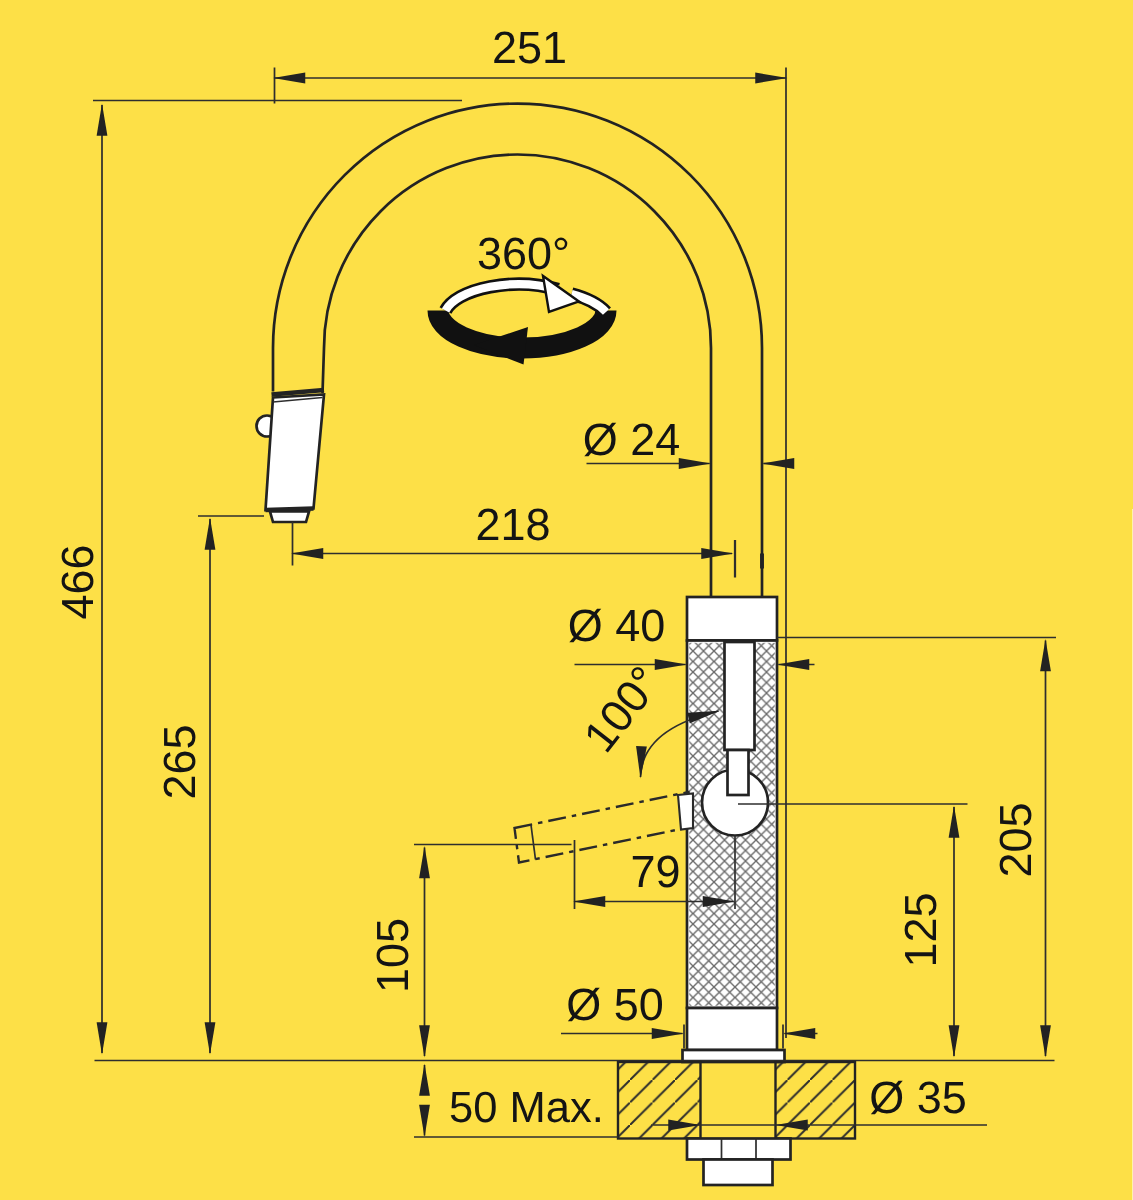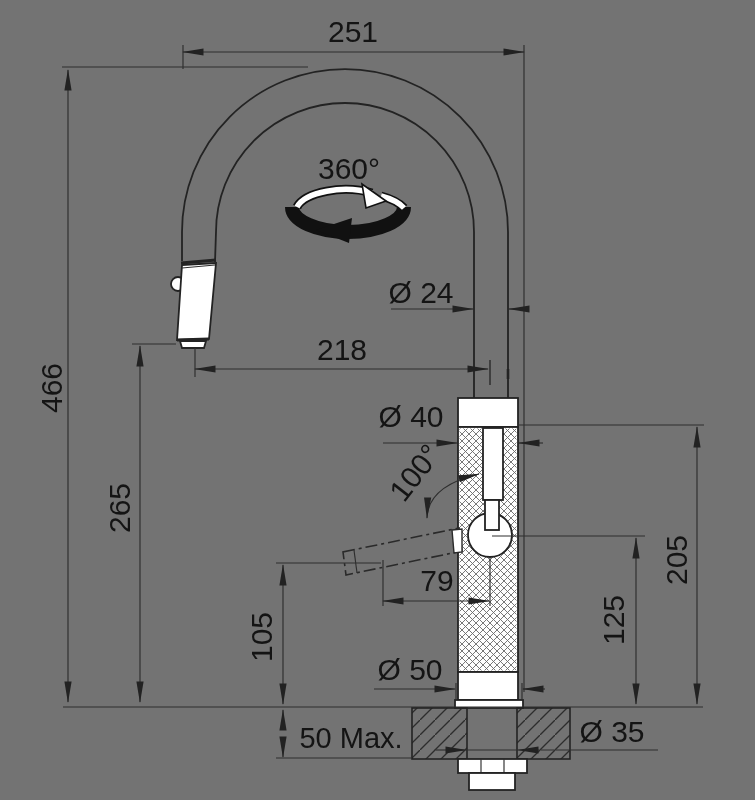--- a/index.html
+++ b/index.html
@@ -1,16 +1,16 @@
 <!DOCTYPE html>
 <html><head>
 <meta charset="utf-8">
 <style>
   html,body{margin:0;padding:0;background:#ffffff;}
-  .page{position:relative;width:755px;height:800px;background:#737373;overflow:hidden;
+  .page{position:relative;width:755px;height:800px;background:#fde047;overflow:hidden;
         font-family:"Liberation Sans", sans-serif;}
   svg{display:block}
   text{font-family:"Liberation Sans", sans-serif;font-size:30px;fill:#141414;}
   .t-sm{font-size:29px;}
   .obj{stroke:#232323;stroke-width:1.8;fill:none;}
   .objf{stroke:#232323;stroke-width:1.8;fill:#ffffff;}
   .thin{stroke:#2e2e2e;stroke-width:1.15;fill:none;}
   .dim{stroke:#2e2e2e;stroke-width:1.15;fill:none;}
   .thick{stroke:#232323;stroke-width:3;fill:none;}
   .phantom{stroke:#2a2a2a;stroke-width:1.6;fill:none;stroke-dasharray:12 4 3 4;}

